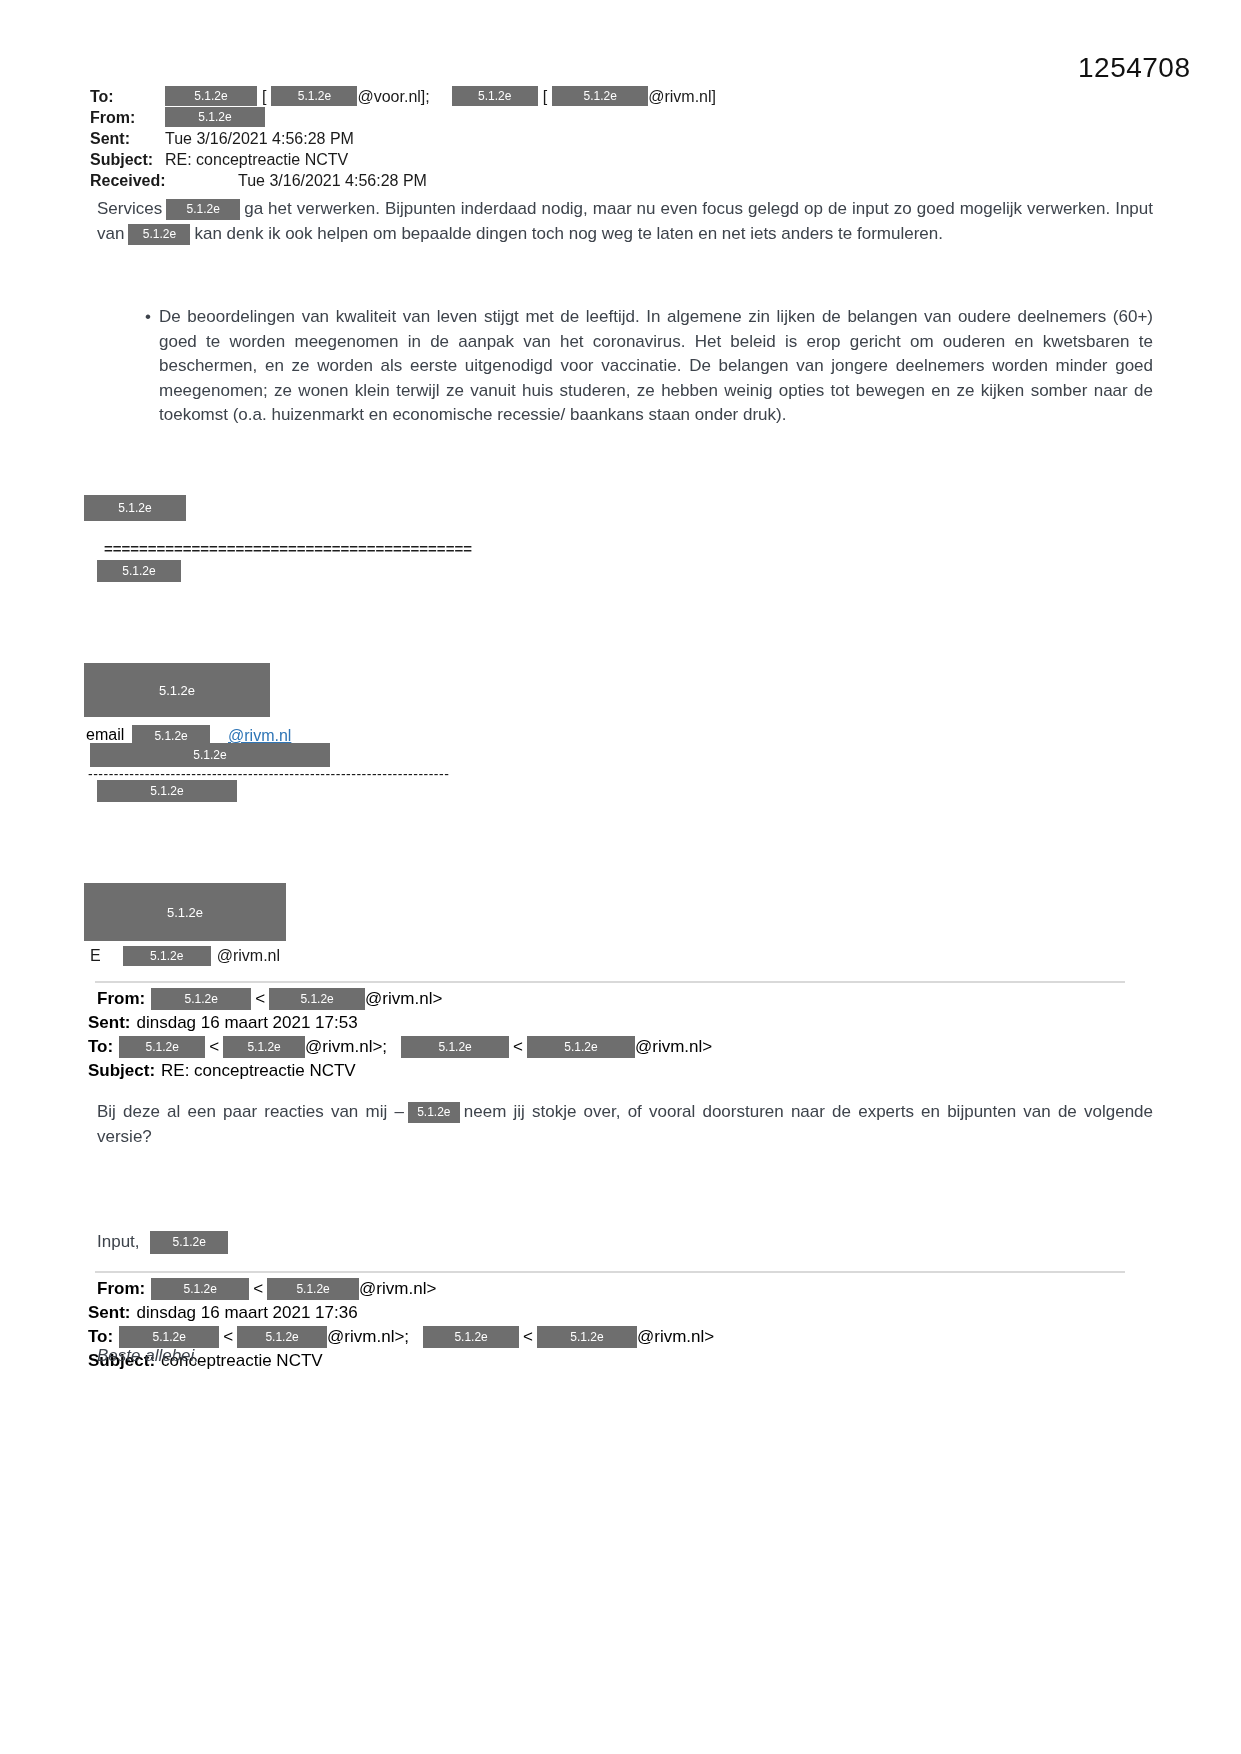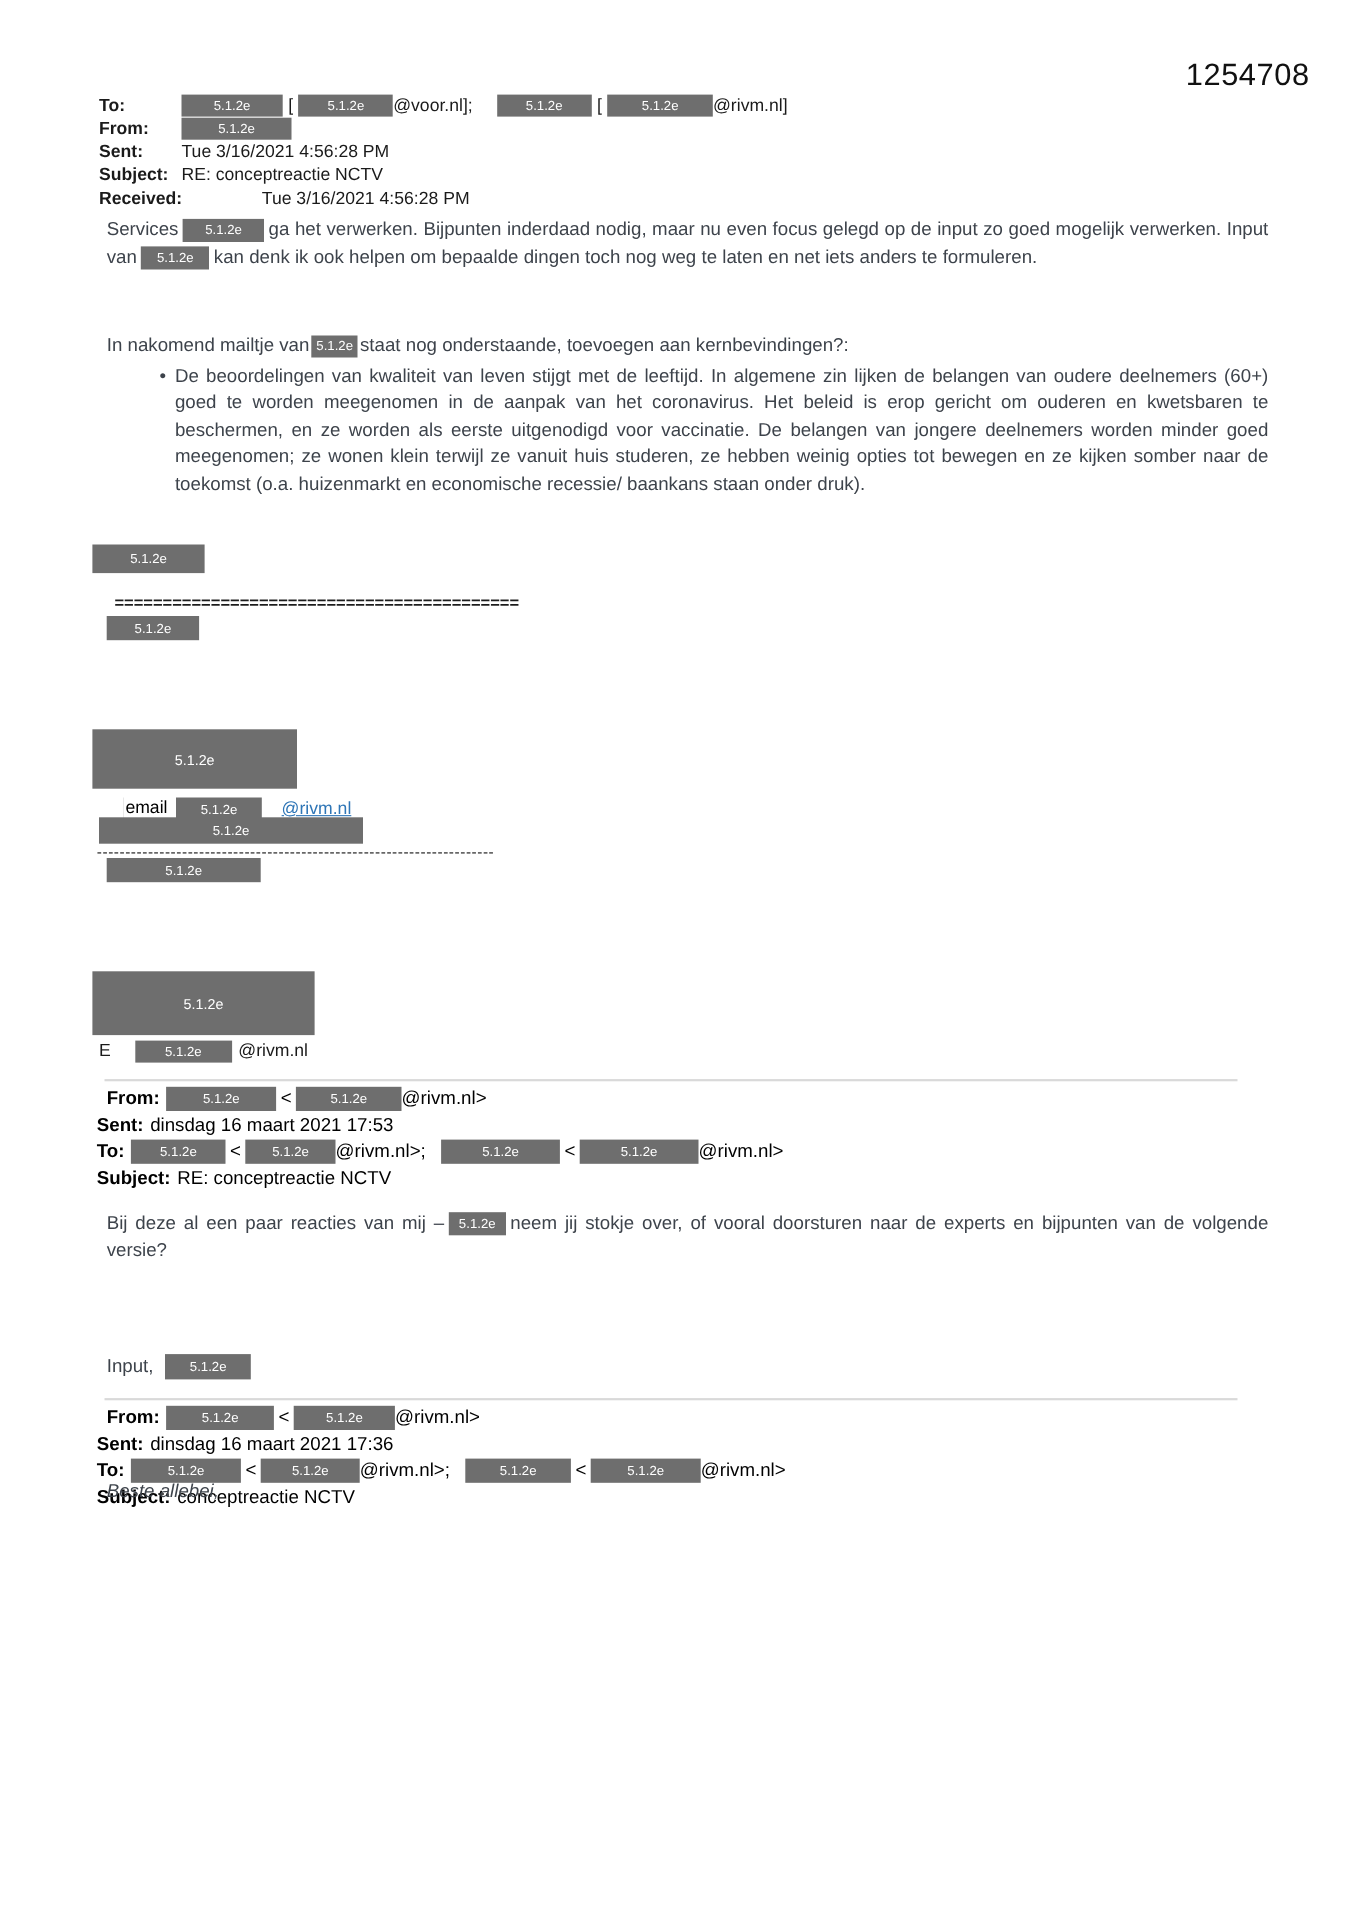--- a/index.html
+++ b/index.html
@@ -101,40 +101,37 @@
       <span class="lbl">Received:</span>
       <span style="margin-left:73px;">Tue 3/16/2021 4:56:28 PM</span>
     </div>
   </div>
 
   <div class="abs body-p" style="top:197px; left:97px; width:1056px;">
     <span>Services</span><span class="inline-redact" style="width:74px;">5.1.2e</span><span>ga het verwerken. Bijpunten inderdaad nodig, maar nu even focus gelegd op de input zo goed mogelijk verwerken. Input van</span><span class="inline-redact" style="width:62px;">5.1.2e</span><span>kan denk ik ook helpen om bepaalde dingen toch nog weg te laten en net iets anders te formuleren.</span>
   </div>
 
   <div class="abs body-p" style="top:302px; left:97px; width:1056px;">
-    <div>
-      <span>In nakomend mailtje van</span><span class="inline-redact" style="width:42px; height:20px; margin:0 2px;">5.1.2e</span><span>staat nog onderstaande, toevoegen aan kernbevindingen?:</span>
-    </div>
     <div class="bullet-row" style="padding-left:40px;">
       <span class="bullet-dot">•</span>
       <span class="bullet-text">De beoordelingen van kwaliteit van leven stijgt met de leeftijd. In algemene zin lijken de belangen van oudere deelnemers (60+) goed te worden meegenomen in de aanpak van het coronavirus. Het beleid is erop gericht om ouderen en kwetsbaren te beschermen, en ze worden als eerste uitgenodigd voor vaccinatie. De belangen van jongere deelnemers worden minder goed meegenomen; ze wonen klein terwijl ze vanuit huis studeren, ze hebben weinig opties tot bewegen en ze kijken somber naar de toekomst (o.a. huizenmarkt en economische recessie/ baankans staan onder druk).</span>
     </div>
   </div>
 
   <div class="abs redact" style="top:495px; left:84px; width:102px; height:26px;">5.1.2e</div>
 
   <div class="abs char-line eq-line" style="top:540px; left:104px; width:382px;">==========================================</div>
 
   <div class="abs redact" style="top:560px; left:97px; width:84px; height:22px;">5.1.2e</div>
 
 
   <div class="abs big-box" style="top:663px; left:84px; width:186px; height:54px;">5.1.2e</div>
 
   <div class="abs e-row" style="top:725px; left:84px;">
-    <span class="email-strip" style="width:126px;margin-left:28px;">
+    <span class="email-strip" style="width:126px;">
       <span class="email-chip">email</span>
       <span class="strip-label">5.1.2e</span>
     </span>
     <a class="link" href="#" style="margin-left:18px;">@rivm.nl</a>
   </div>
 
   <div class="abs redact" style="top:743px; left:90px; width:240px; height:24px;">5.1.2e</div>
 
   <div class="abs char-line" style="top:766px; left:88px; width:392px;">----------------------------------------------------------------------</div>
 

